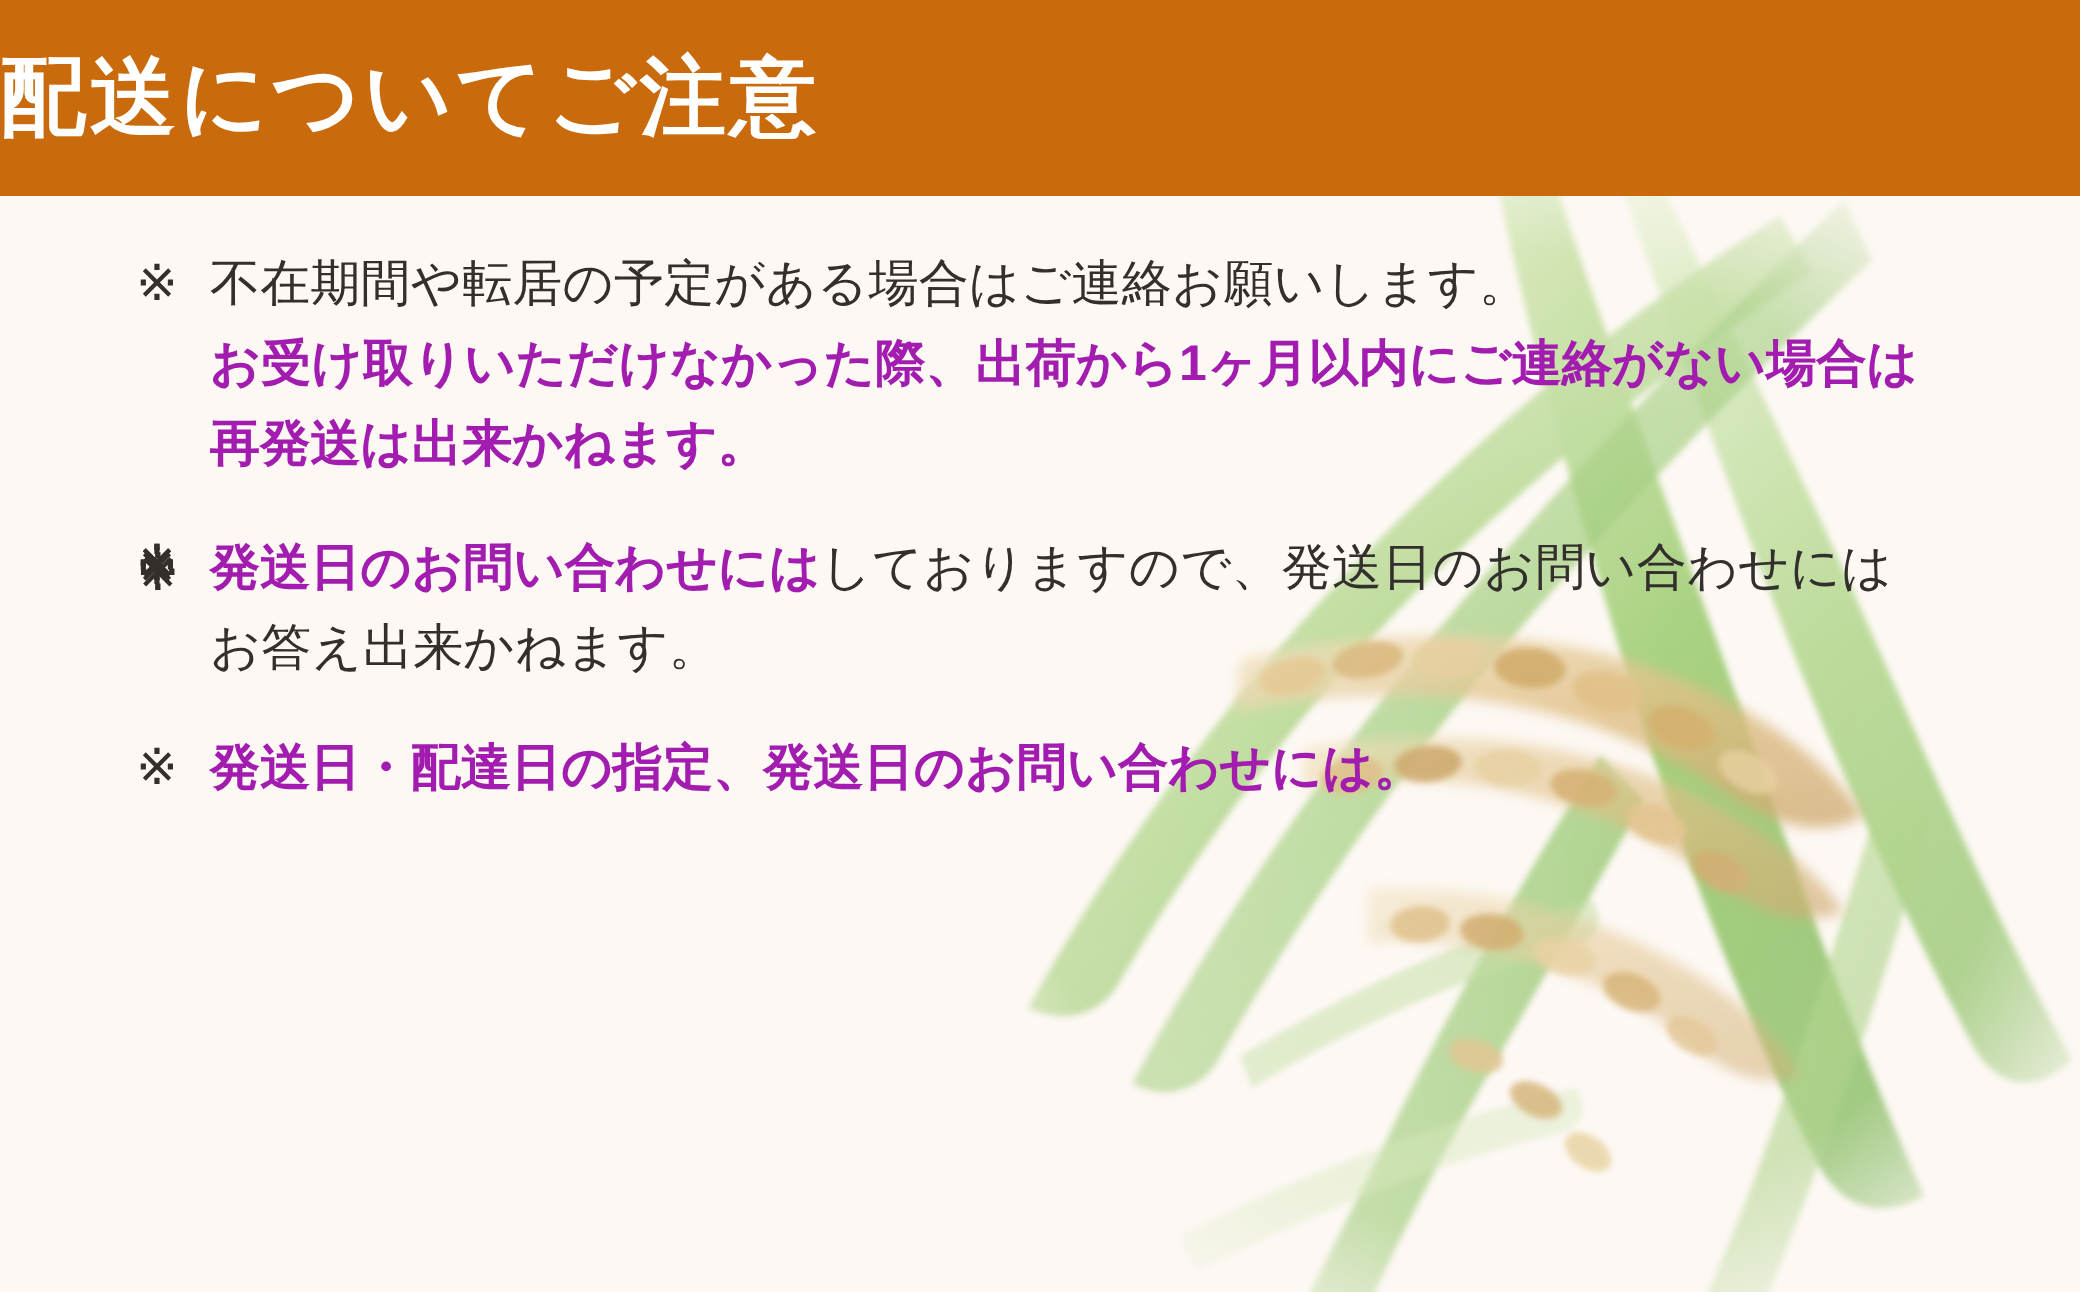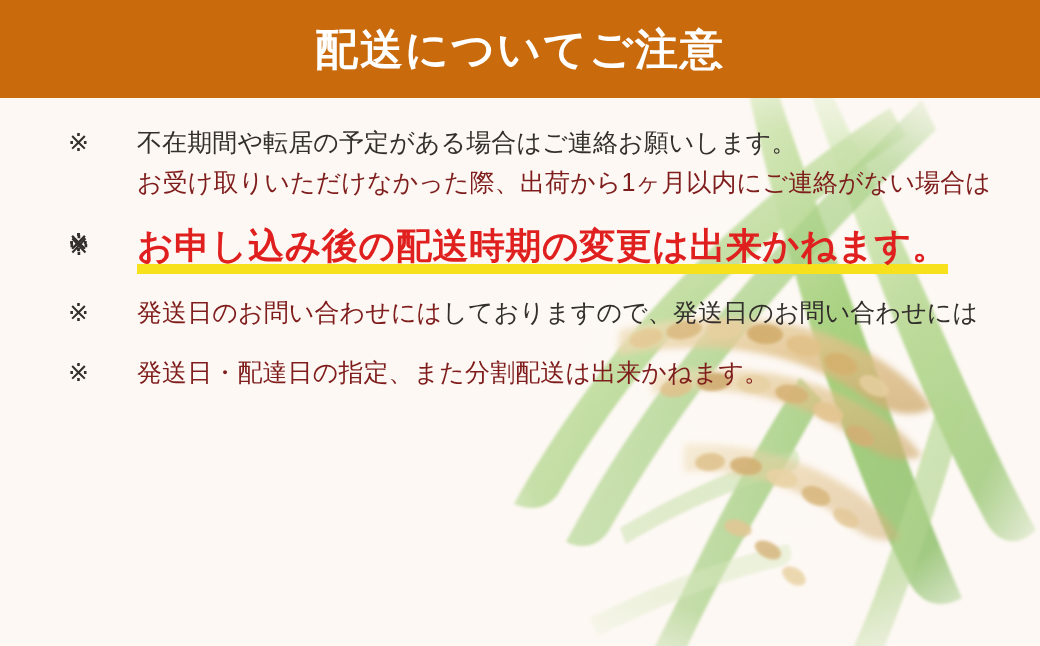--- a/index.html
+++ b/index.html
@@ -25,21 +25,20 @@
   
   .header-banner {
     position: absolute;
     left: 0;
     top: 0;
     width: 1040px;
     height: 98px;
     background: #c96b0c;
     display: flex;
     align-items: center;
-    justify-content: center;
     z-index: 5;
   }
   .header-title {
     color: #ffffff;
     font-size: 43px;
     font-weight: bold;
     letter-spacing: 2px;
     line-height: 1;
     white-space: nowrap;
     text-align: center;
@@ -80,23 +79,22 @@
     font-size: 25px;
     line-height: 40px;
     color: #332f2c;
   }
   .notice-line {
     font-size: 25px;
     line-height: 40px;
     color: #332f2c;
     white-space: nowrap;
     letter-spacing: 0.1px;
-    margin-left: 32px;
-  }
-  .red { color: #7f1d1d; font-weight: normal; }
+  }
+  .red { color: #a21caf; font-weight: bold; }
   .dark { color: #332f2c; }
 
   
   .notice-item.emphasis {
     margin-top: 20px;
     margin-bottom: 22px;
   }
   .notice-item.emphasis .bullet-mark {
     font-size: 26px;
     line-height: 48px;
@@ -226,48 +224,48 @@
   <div class="notice-body">
 
     <div class="notice-item">
       <span class="bullet-mark">※</span>
       <div class="notice-line">
         <span class="dark">不在期間や転居の予定がある場合はご連絡お願いします。</span>
       </div>
       <div class="notice-line">
         <span class="red">お受け取りいただけなかった際、出荷から1ヶ月以内にご連絡がない場合は</span>
       </div>
+      <div class="notice-line">
+        <span class="red">再発送は出来かねます。</span>
+      </div>
     </div>
 
     <div class="notice-item item-gap-top">
       <span class="bullet-mark">※</span>
     </div>
 
     <div class="notice-item item-gap-top">
       <span class="bullet-mark">※</span>
     </div>
 
     <div class="notice-item emphasis">
       <span class="bullet-mark">※</span>
-      <div class="notice-line">
-        <span class="hl-wrap">
-          <span class="hl-bar"></span>
-          <span>お申し込み後の配送時期の変更は出来かねます。</span>
-        </span>
-      </div>
     </div>
 
     <div class="notice-item item-tight">
       <span class="bullet-mark">※</span>
       <div class="notice-line">
         <span class="red">発送日のお問い合わせには</span><span class="dark">しておりますので、発送日のお問い合わせには</span>
       </div>
+      <div class="notice-line">
+        <span class="dark">お答え出来かねます。</span>
+      </div>
     </div>
 
     <div class="notice-item item-gap-top">
       <span class="bullet-mark">※</span>
       <div class="notice-line">
-        <span class="red">発送日・配達日の指定、また分割配送は出来かねます。</span>
+        <span class="red">発送日・配達日の指定、発送日のお問い合わせには。</span>
       </div>
     </div>
 
   </div>
 </div>
 
 </body></html>

